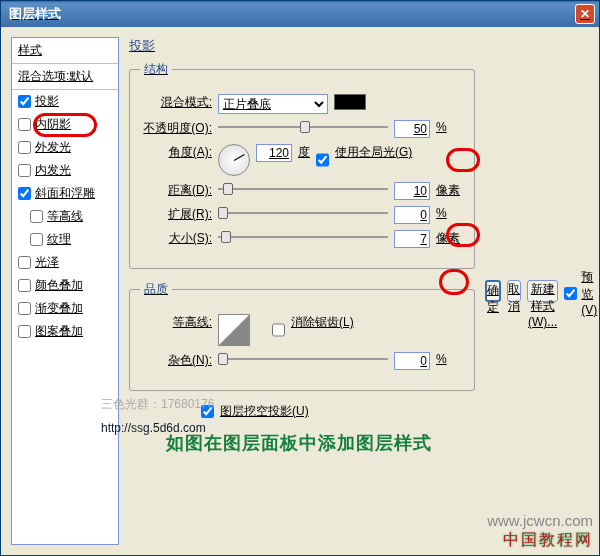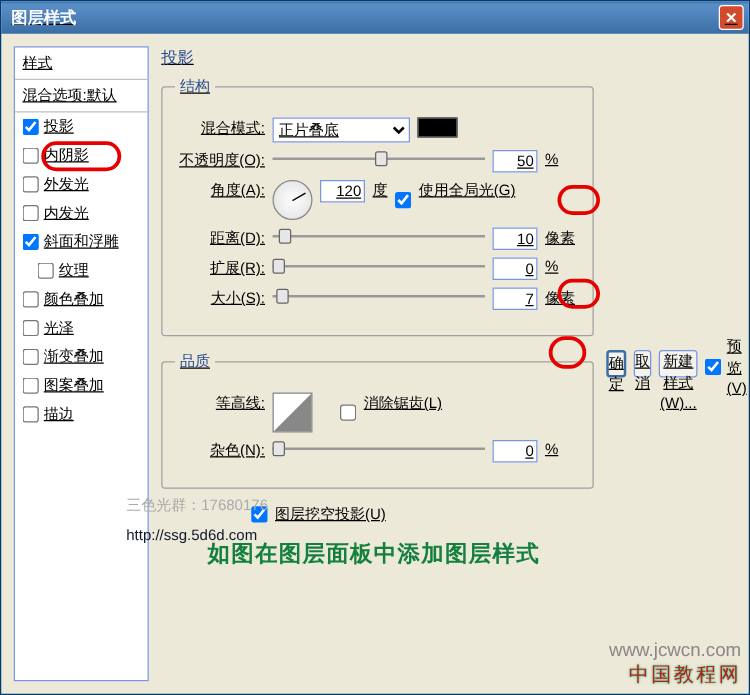--- a/index.html
+++ b/index.html
@@ -75,41 +75,41 @@
       <div class="style-item">
           <input type="checkbox" style="">
           <span>内发光</span>
         </div>
       <div class="style-item">
           <input type="checkbox" checked="" style="">
           <span>斜面和浮雕</span>
         </div>
       <div class="style-item sub">
           <input type="checkbox" style="">
+          <span>等高线</span>
+        </div>
+      <div class="style-item sub">
+          <input type="checkbox" style="">
           <span>纹理</span>
         </div>
       <div class="style-item">
           <input type="checkbox" style="">
+          <span>光泽</span>
+        </div>
+      <div class="style-item">
+          <input type="checkbox" style="">
           <span>颜色叠加</span>
         </div>
       <div class="style-item">
           <input type="checkbox" style="">
-          <span>光泽</span>
-        </div>
-      <div class="style-item">
-          <input type="checkbox" style="">
           <span>渐变叠加</span>
         </div>
       <div class="style-item">
           <input type="checkbox" style="">
           <span>图案叠加</span>
-        </div>
-      <div class="style-item">
-          <input type="checkbox" style="">
-          <span>描边</span>
         </div>
     </div>
 
     <div class="main-panel">
       <div class="section-title">投影</div>
 
       <fieldset>
         <legend>结构</legend>
         <div class="row">
           <span class="lbl">混合模式:</span>

